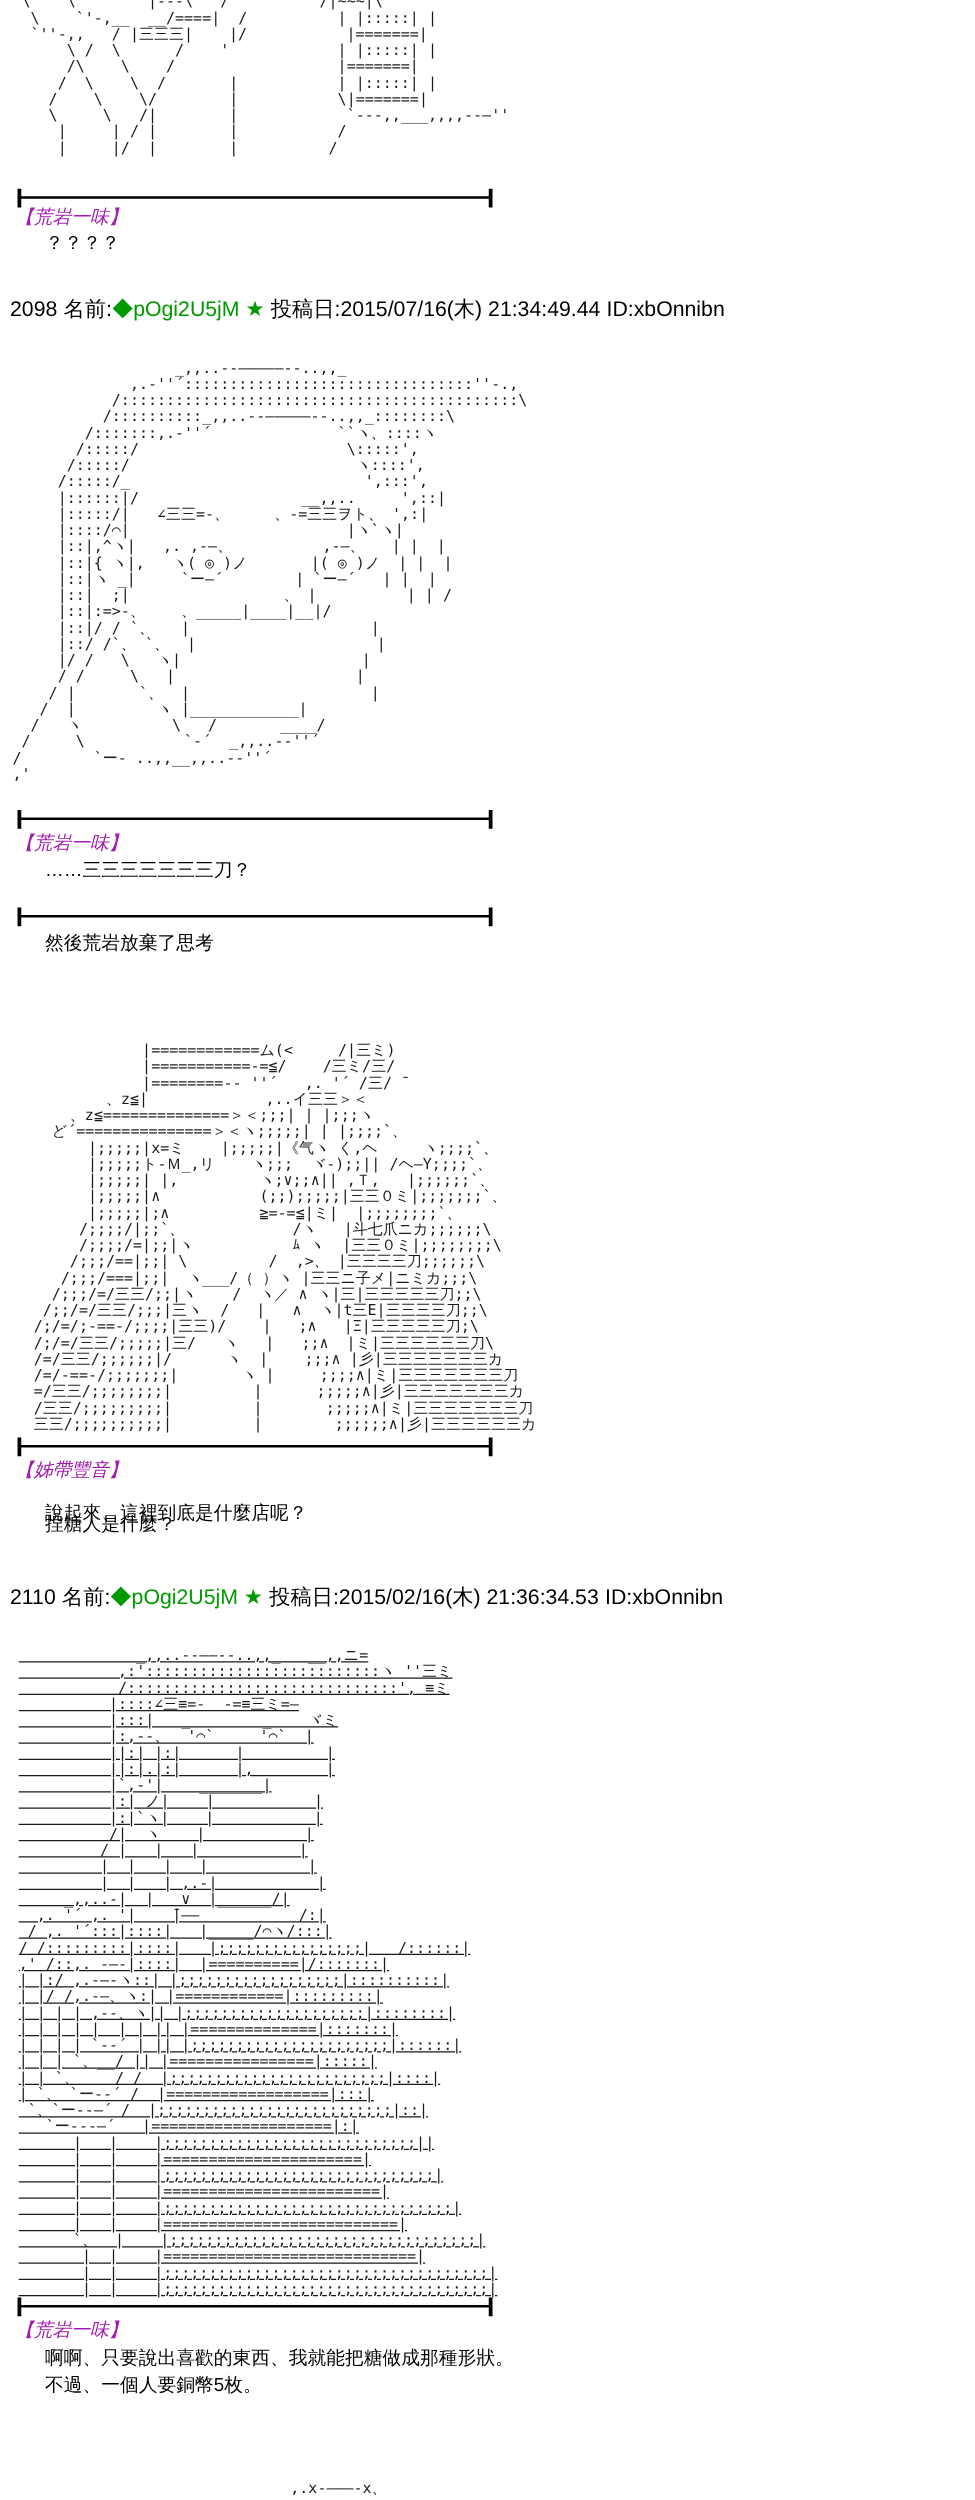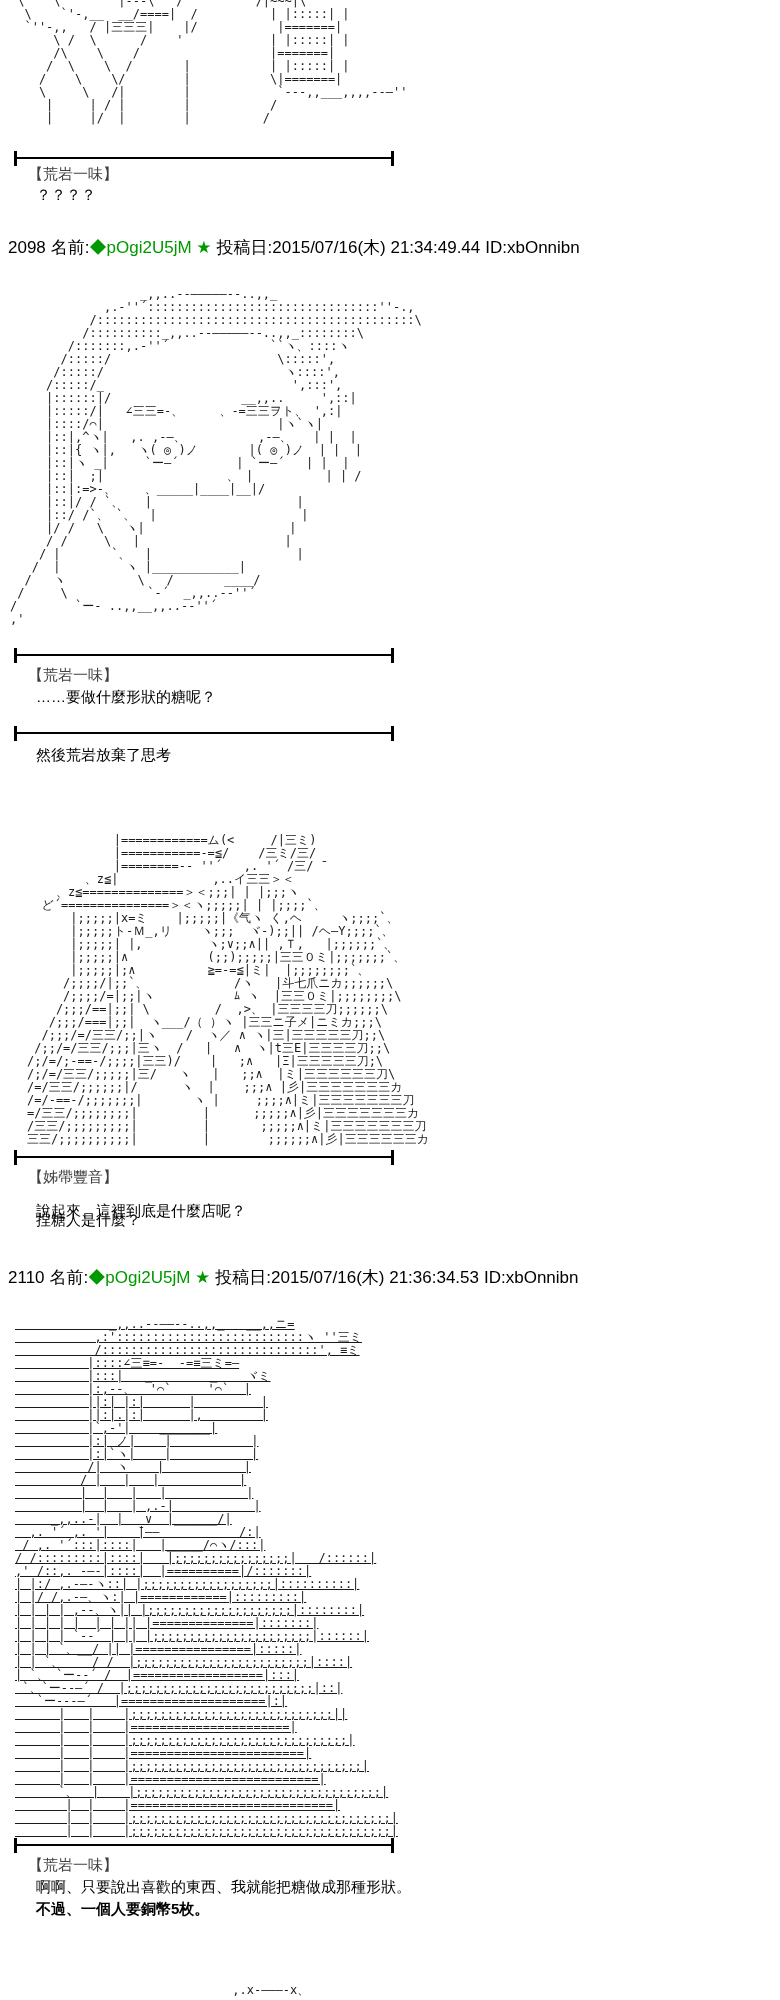--- a/index.html
+++ b/index.html
@@ -4,21 +4,21 @@
 <style>
   html,body{margin:0;padding:0;background:#fff;}
   .page{position:relative;width:780px;height:2000px;background:#ffffff;overflow:hidden;
         font-family:"Liberation Sans",sans-serif;color:#000;}
   .aa{position:absolute;margin:0;font-family:"DejaVu Sans Mono",monospace;
       font-size:12px;line-height:13px;white-space:pre;color:#1a1a1a;}
   .divider{position:absolute;left:15px;width:378px;height:2px;background:#000;}
   .divider .tick{position:absolute;top:-6px;width:3px;height:15px;background:#000;}
   .tick.l{left:-1px;}
   .tick.r{right:-1px;}
-  .speaker{position:absolute;left:28px;font-size:15px;line-height:18px;color:#404040;}
+  .speaker{position:absolute;left:12px;font-size:15px;line-height:18px;color:#a21caf;font-style:italic;}
   .dline{position:absolute;left:36px;font-size:15px;line-height:18px;color:#000;}
   .post-header{position:absolute;left:8px;font-size:17px;line-height:17px;color:#000;white-space:nowrap;}
   .post-header .sp{margin-right:5px;}
   .green{color:#009900;}
 </style>
 </head>
 <body>
 
 <div class="page">
 
@@ -73,21 +73,21 @@
 /        `ー- ..,,__,,..-‐''´
 ,'
 </pre>
 
   <div class="divider" style="top:654px;">
     <span class="tick l"></span>
     <span class="tick r"></span>
   </div>
 
   <div class="speaker" style="top:666px;">【荒岩一味】</div>
-  <div class="dline" style="top:688px;">……要做什麼形狀的糖呢？</div>
+  <div class="dline" style="top:688px;">……三三三三三三三刀？</div>
 
   <div class="divider" style="top:732px;">
     <span class="tick l"></span>
     <span class="tick r"></span>
   </div>
 
   <div class="dline" style="top:746px;">然後荒岩放棄了思考</div>
 
   <pre class="aa" style="top:834px;left:27px;">            |============ム(&lt;     /|三ミ)
             |===========-=≦/    /三ミ/三/
@@ -118,21 +118,21 @@
     <span class="tick l"></span>
     <span class="tick r"></span>
   </div>
 
   <div class="speaker" style="top:1168px;text-align:center;">【姊帶豐音】</div>
   <div class="dline" style="top:1190px;margin-top:12px;">說起來、這裡到底是什麼店呢？</div>
   <div class="dline" style="top:1211px;">捏糖人是什麼？</div>
 
   <div class="post-header" style="top:1269px;">
     <span class="sp">2110</span><span>名前:</span><span class="green">◆pOgi2U5jM</span>
-    <span class="green sp">★</span><span>投稿日:</span><span class="sp">2015/07/16(木) 21:36:34.53</span><span>ID:xbOnnibn</span>
+    <span class="green sp">★</span><span>投稿日:</span><span class="sp">2015/02/16(木) 21:36:34.53</span><span>ID:xbOnnibn</span>
   </div>
 
   <pre class="aa" style="top:1318px;left:15px;text-decoration:underline;">             _,,..--――--..,,_   __,,ニ=
            ,:'::::::::::::::::::::::::::ヽ ''三ミ
            /::::::::::::::::::::::::::::::', ≡ミ
           |::::∠三≡=-  -=≡三ミ=―
           |:::|   _        _    ヾミ
           |:,--、  '⌒`     '⌒`  |
           ||:| |:|      |         |
           ||:|.|:|      |,        |
@@ -169,17 +169,17 @@
        |  |    |;;;;;;;;;;;;;;;;;;;;;;;;;;;;;;;;;;;;|
        |  |    |;;;;;;;;;;;;;;;;;;;;;;;;;;;;;;;;;;;;|</pre>
 
   <div class="divider" style="top:1844px;">
     <span class="tick l"></span>
     <span class="tick r"></span>
   </div>
 
   <div class="speaker" style="top:1856px;">【荒岩一味】</div>
   <div class="dline" style="top:1878px;text-align:center;">啊啊、只要說出喜歡的東西、我就能把糖做成那種形狀。</div>
-  <div class="dline" style="top:1900px;font-weight:bold;">不過、一個人要銅幣5枚。</div>
+  <div class="dline" style="top:1900px;">不過、一個人要銅幣5枚。</div>
 
   <pre class="aa" style="top:1984px;left:160px;text-align:right;">          ,.x-―――-x、</pre>
 
 </div>
 
 </body></html>

